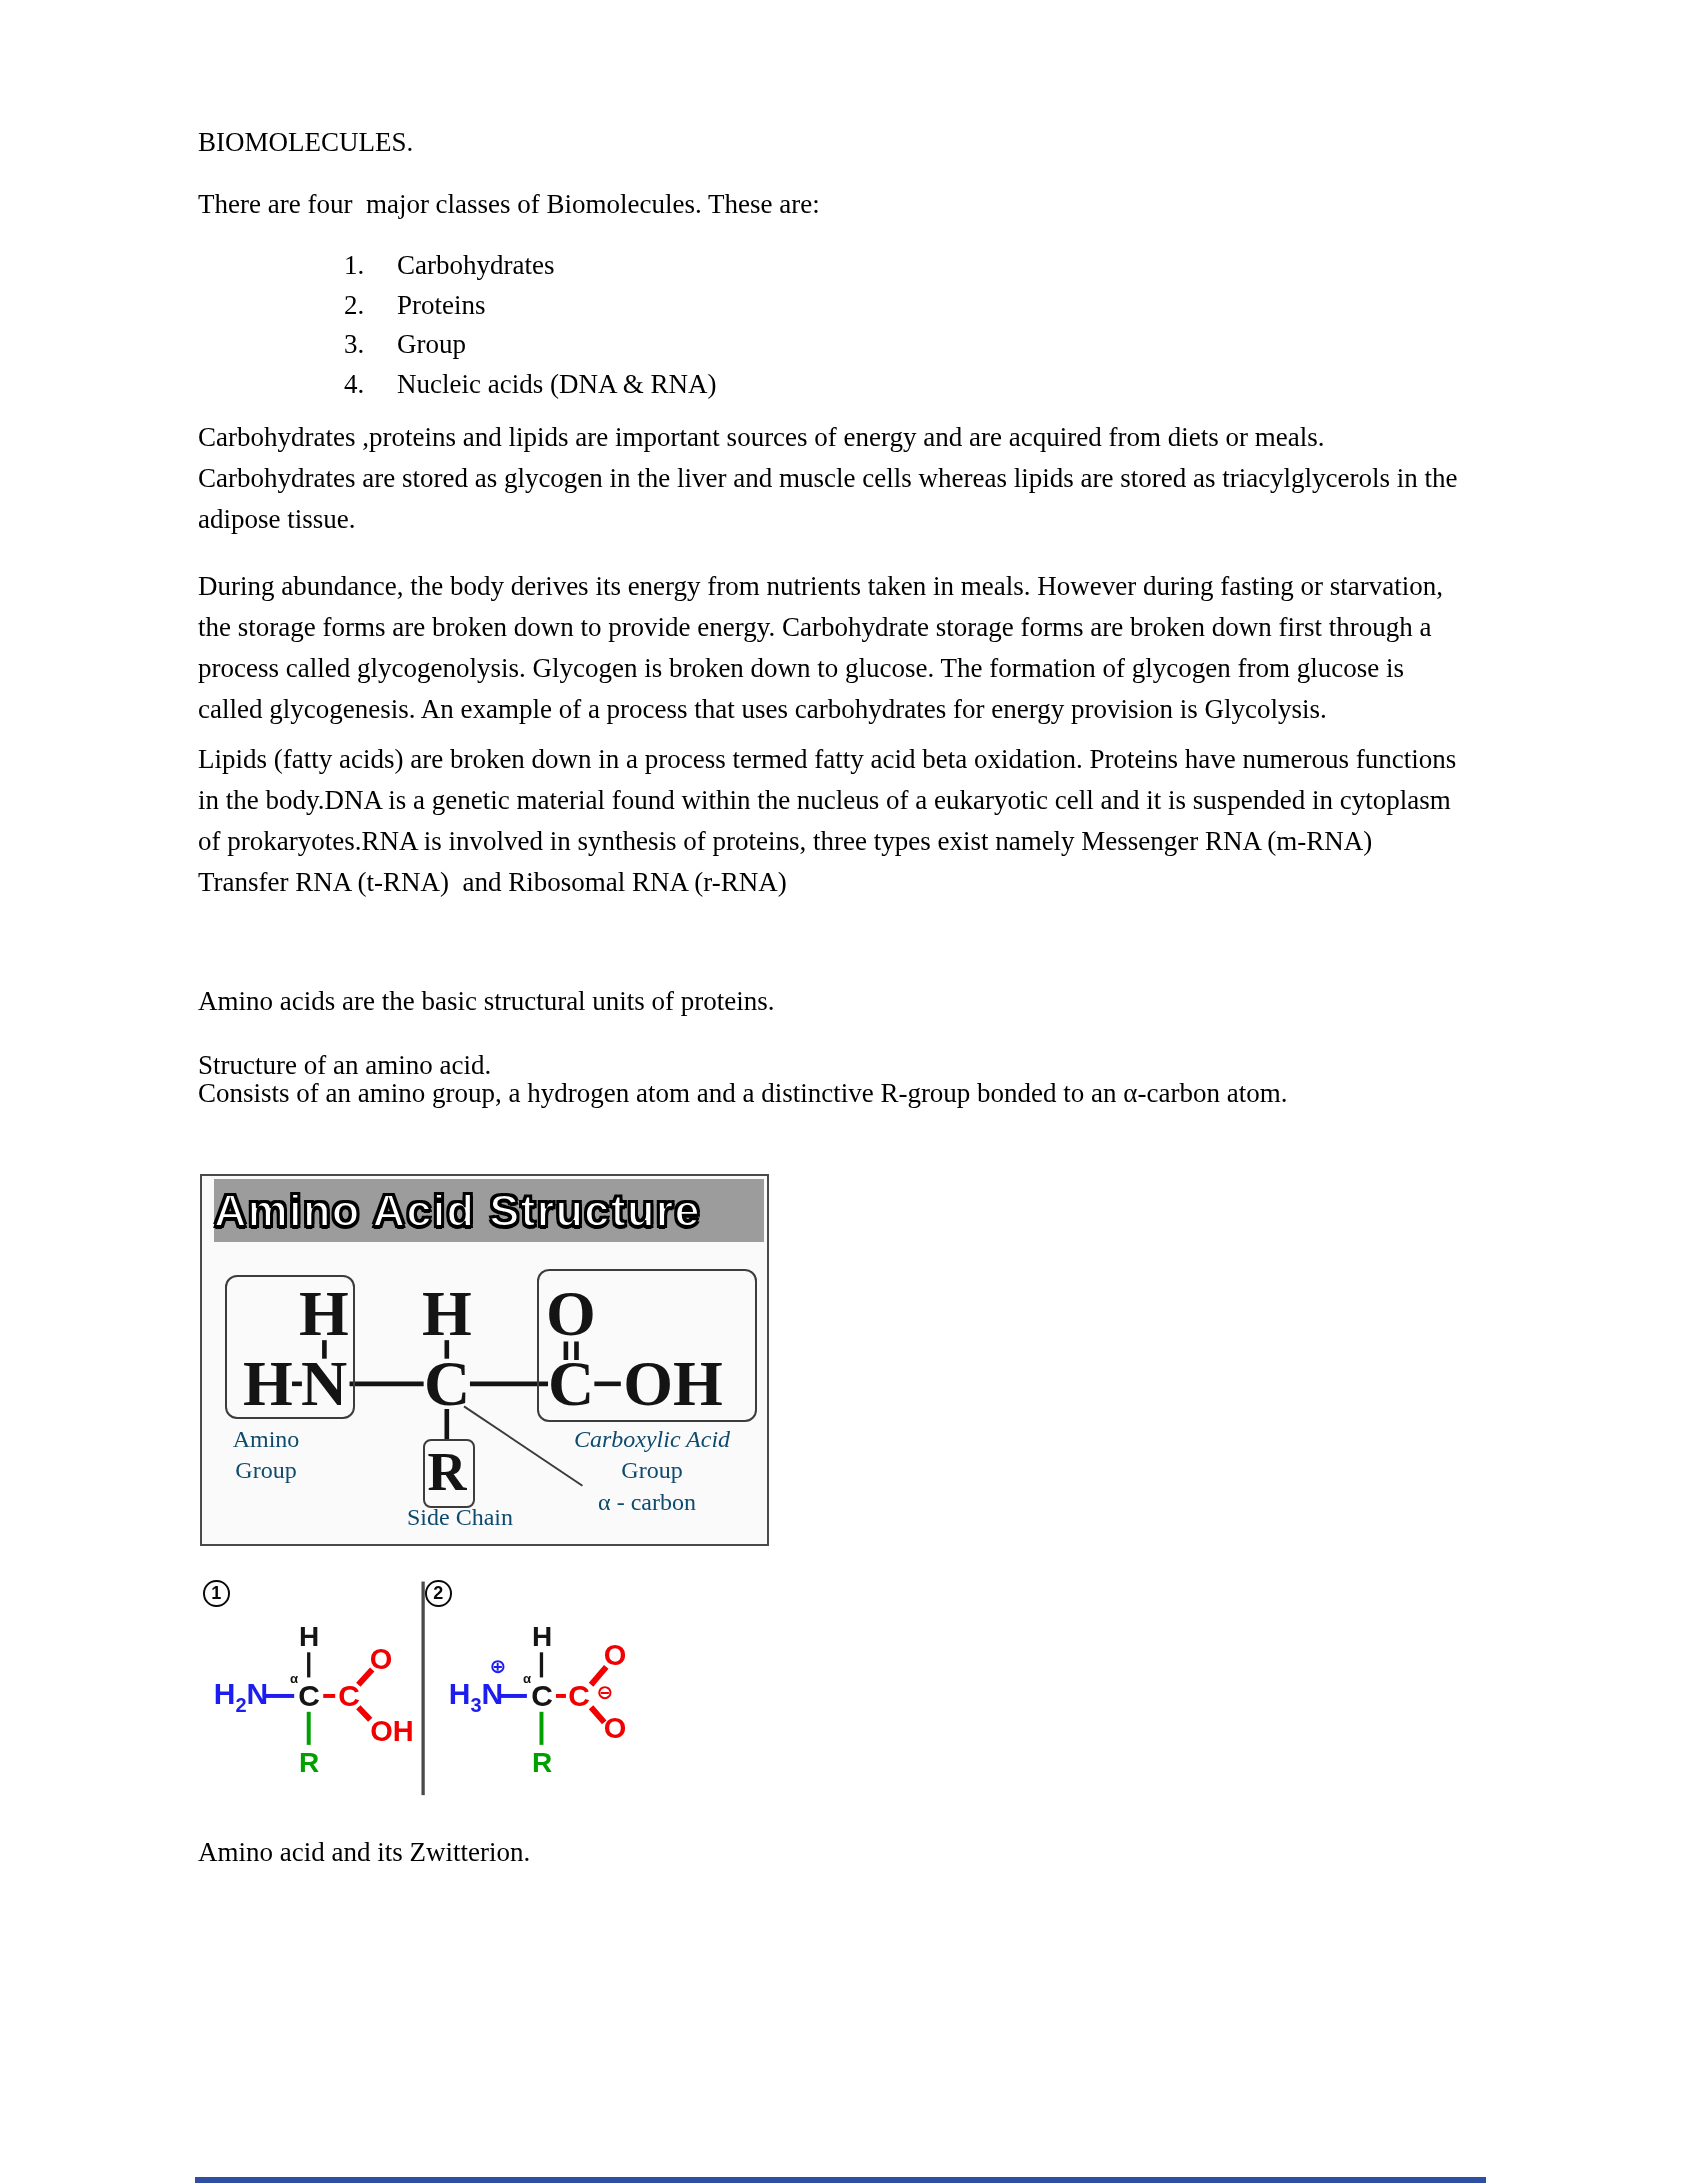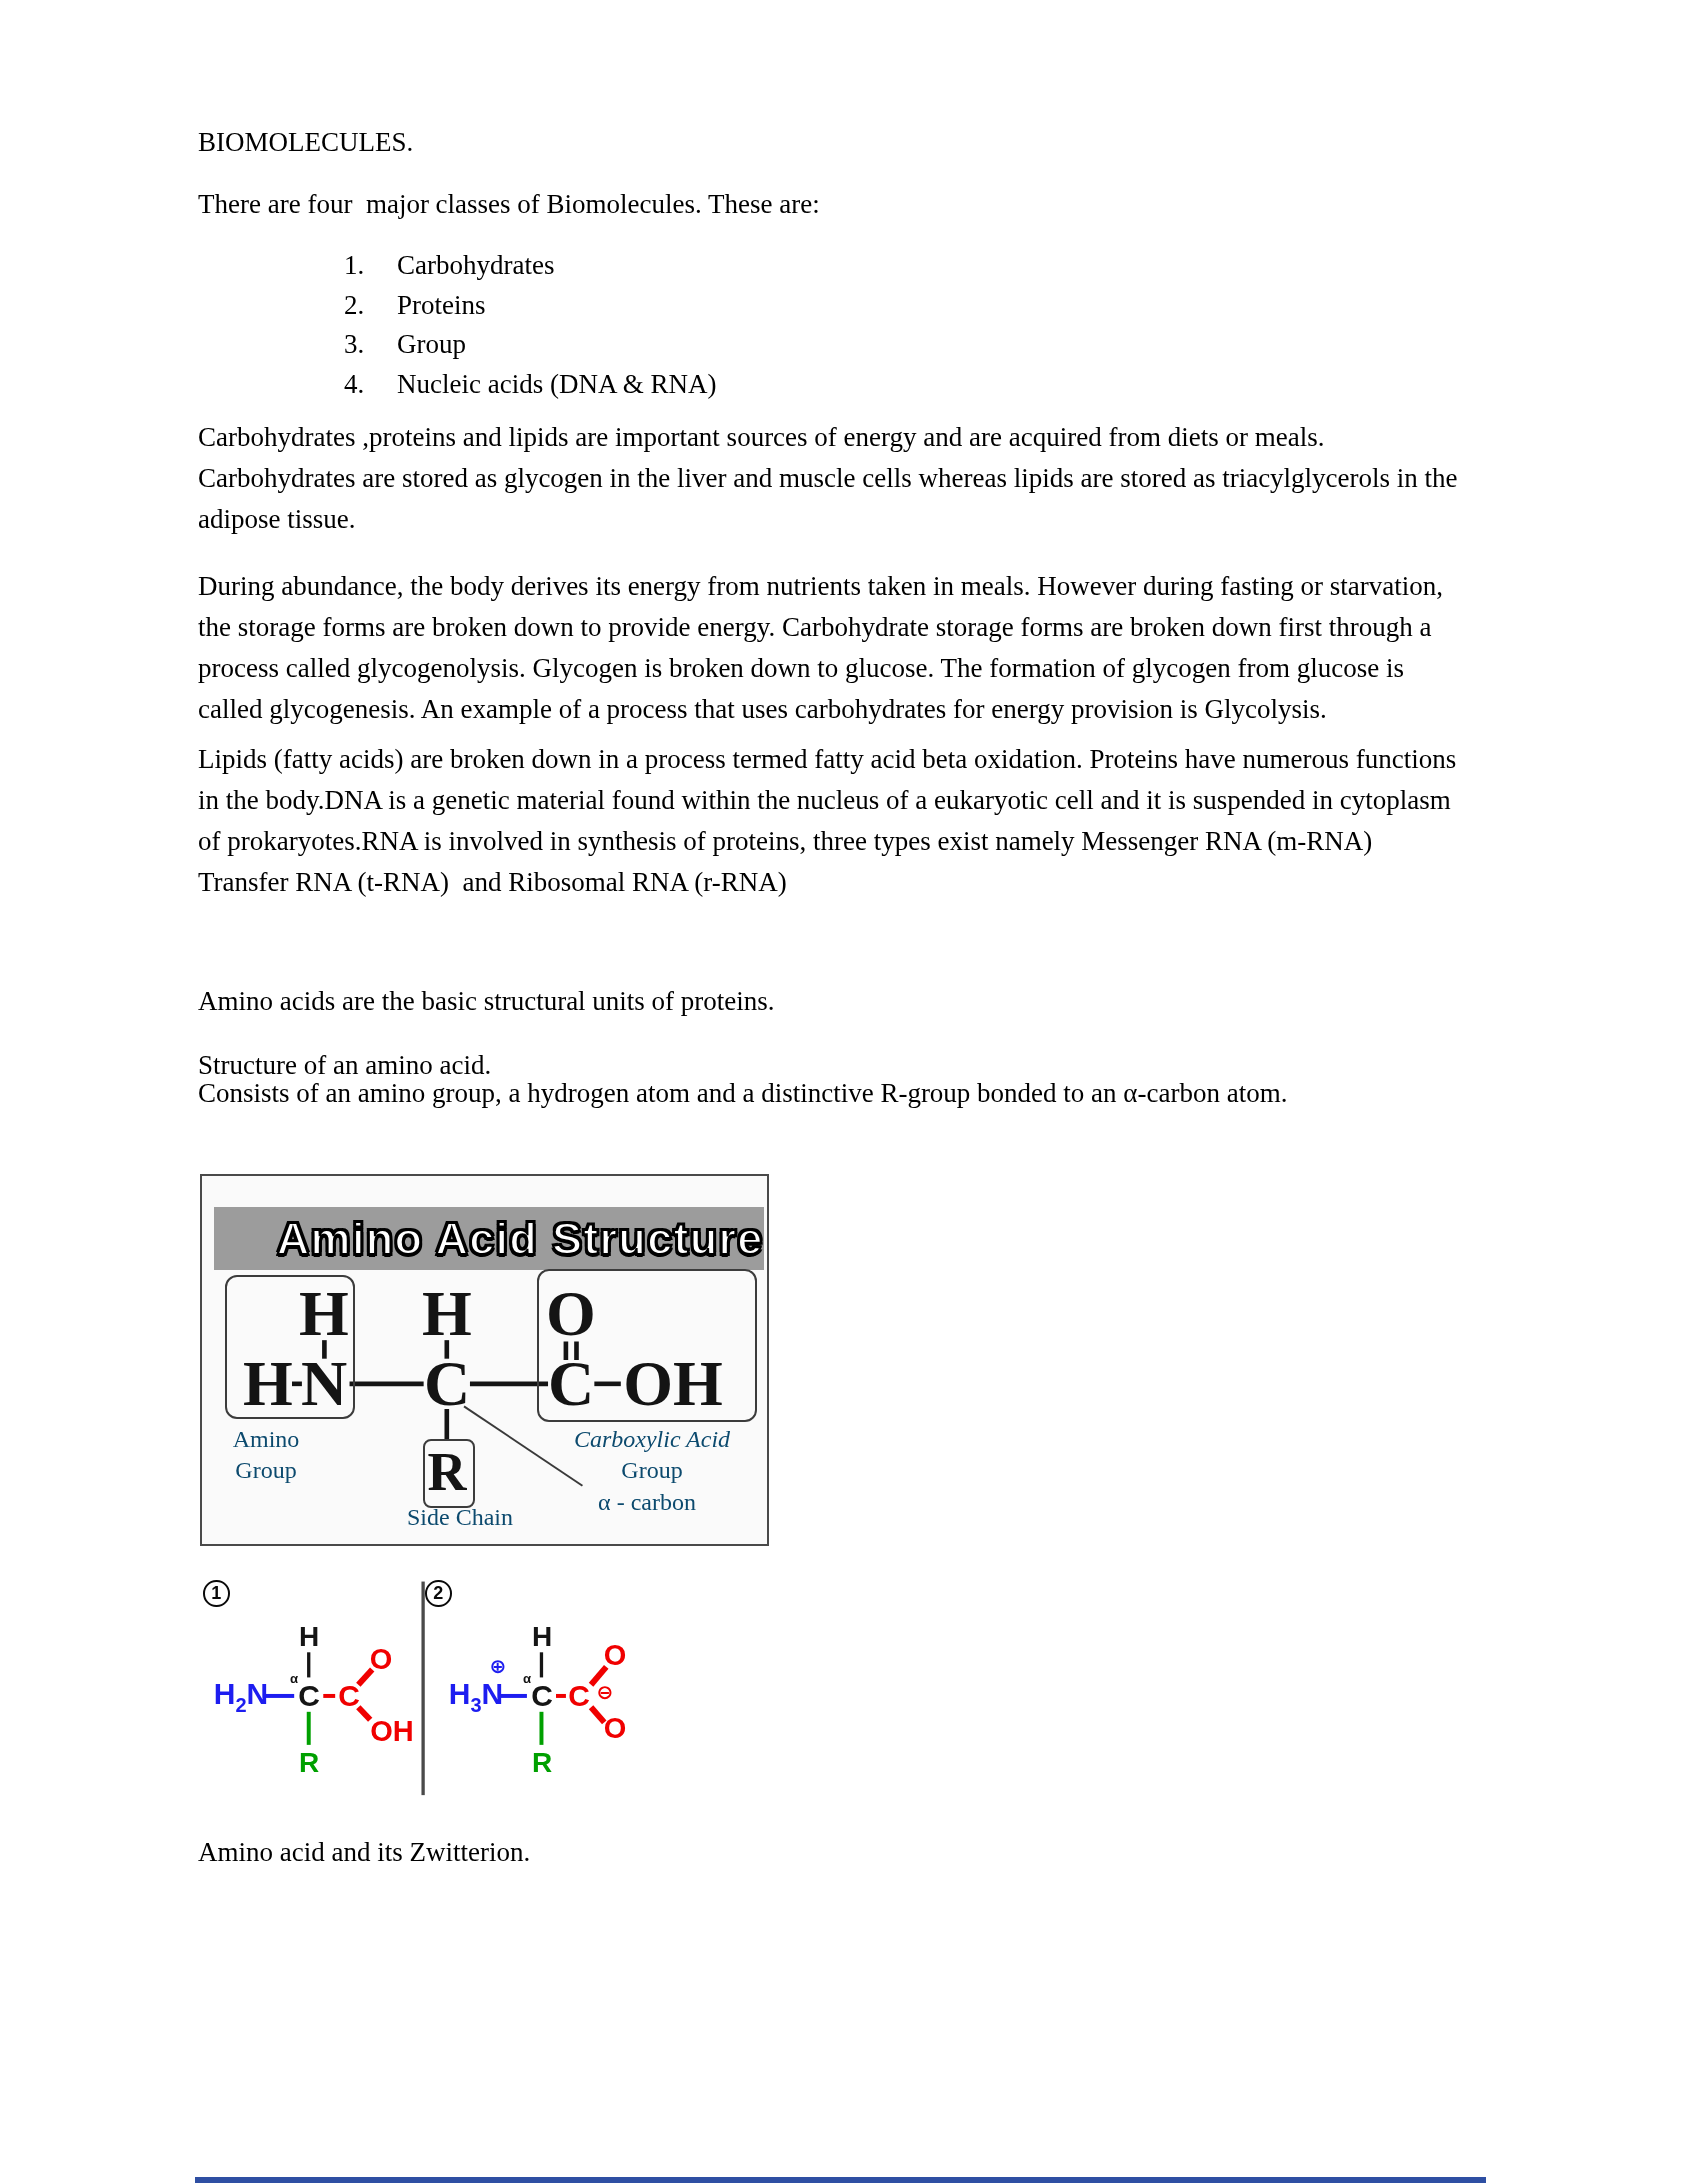--- a/index.html
+++ b/index.html
@@ -10,26 +10,25 @@
   .tline{position:absolute;left:198px;font-size:27px;line-height:41px;white-space:pre;}
   .list-row{position:absolute;left:344px;font-size:27px;white-space:pre;}
   .list-num{display:inline-block;width:53px;}
   
   .fig1{
     position:absolute;left:200px;top:1174px;width:569px;height:372px;
     background:#fafafa;border:2px solid #4a4a4a;box-sizing:border-box;
   }
   .fig1-bar{
     position:absolute;left:12px;right:3.3px;top:3.3px;height:63px;background:#9c9c9c;
-    display:flex;align-items:center;justify-content:flex-end;
+    display:flex;align-items:center;justify-content:flex-start;
     font-family:"Liberation Sans","DejaVu Sans",sans-serif;font-weight:bold;font-size:45px;
     color:#ffffff;letter-spacing:1.3px;
     -webkit-text-stroke:2px #000;
     text-shadow:2px 2px 0 #000,-2px -2px 0 #000,2px -2px 0 #000,-2px 2px 0 #000,0 2.6px 0 #000;
-    margin-top:28px;
   }
   .fig1 .atom{
     position:absolute;transform:translate(-50%,-50%);
     font-weight:bold;font-size:64px;color:#141414;line-height:1;white-space:nowrap;
   }
   .fig1 .atom.small{font-size:54px;}
   .fig1 .grp-box{position:absolute;border:2px solid #3c3c3c;border-radius:12px;}
   .fig1 .r-box{position:absolute;border:2px solid #3c3c3c;border-radius:8px;}
   .fig1 .fig-label{
     position:absolute;transform:translateX(-50%);font-size:24px;color:#0c4a6e;

